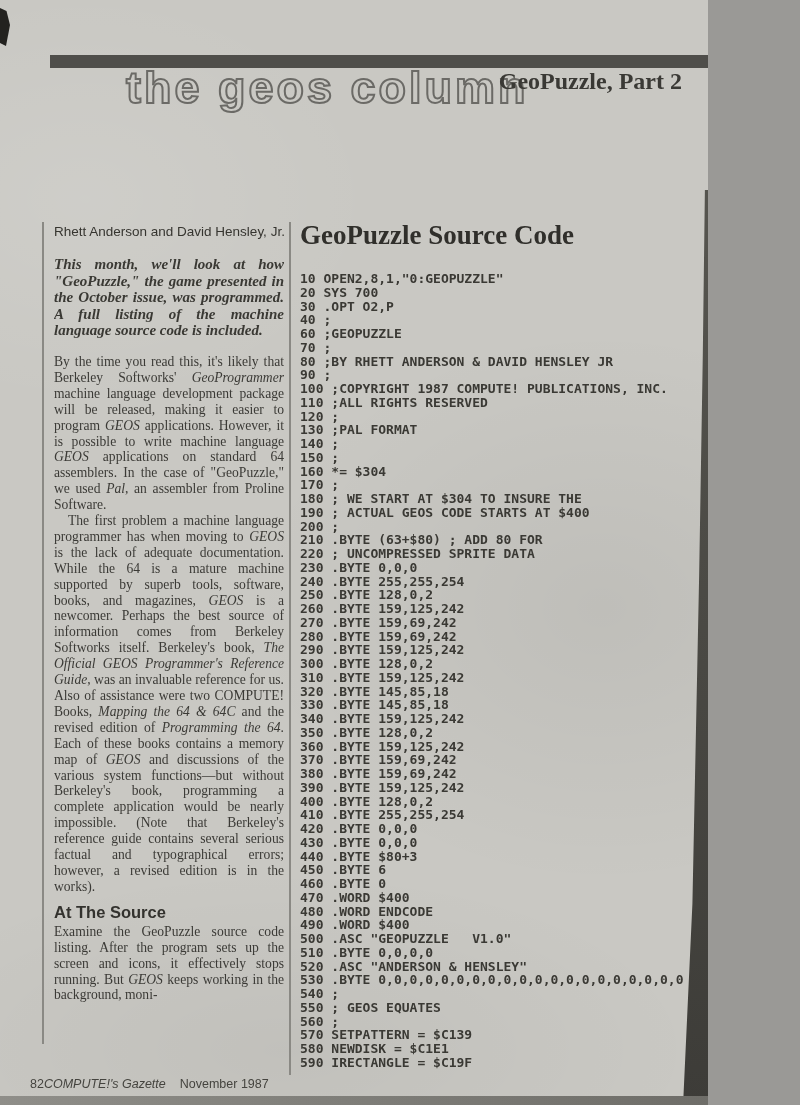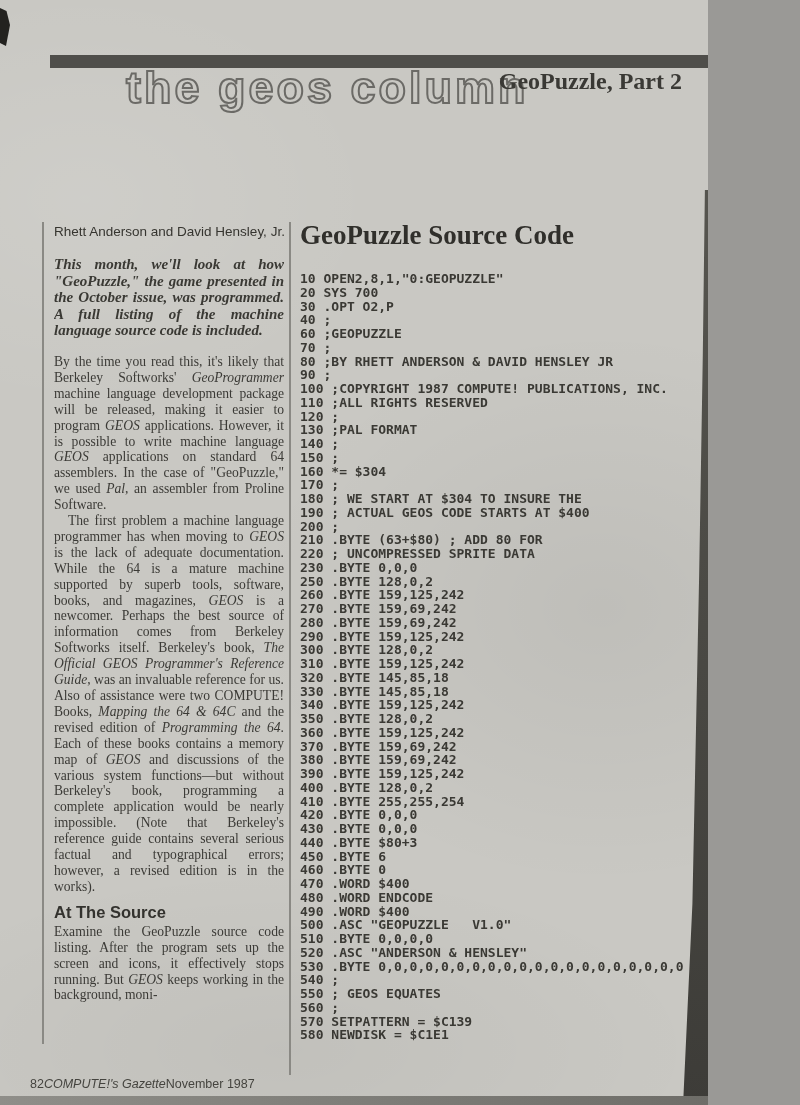--- a/index.html
+++ b/index.html
@@ -57,21 +57,21 @@
   .code-col{position:absolute;left:300px;top:220px;width:472px;height:856px;overflow:hidden;}
   .code-title{font-family:"Liberation Serif", serif;font-weight:bold;font-size:27px;
     color:#302f2b;margin:0 0 21px 0;white-space:nowrap;}
   .code-listing{}
   .code-line{font-family:"DejaVu Sans Mono","Liberation Mono",monospace;font-weight:bold;
     font-size:13px;line-height:13.75px;color:#3a3934;white-space:pre;}
   
   .footer{position:absolute;left:30px;top:1077px;font-family:"Liberation Sans", sans-serif;
     font-size:12.5px;color:#45443f;white-space:nowrap;}
   .footer .pgnum{}
-  .footer .mag{font-style:italic;margin-right:0;}
+  .footer .mag{font-style:italic;margin-right:14px;}
 </style>
 </head>
 <body>
 
 <div class="page">
 
   <div class="edge-mark-topleft"></div>
   <div class="edge-shadow-right"></div>
   <div class="edge-band-bottom"></div>
 
@@ -111,20 +111,21 @@
         <div class="code-line">140 ;</div>
         <div class="code-line">150 ;</div>
         <div class="code-line">160 *= $304</div>
         <div class="code-line">170 ;</div>
         <div class="code-line">180 ; WE START AT $304 TO INSURE THE</div>
         <div class="code-line">190 ; ACTUAL GEOS CODE STARTS AT $400</div>
         <div class="code-line">200 ;</div>
         <div class="code-line">210 .BYTE (63+$80) ; ADD 80 FOR</div>
         <div class="code-line">220 ; UNCOMPRESSED SPRITE DATA</div>
         <div class="code-line">230 .BYTE 0,0,0</div>
+        <div class="code-line">240 .BYTE 255,255,254</div>
         <div class="code-line">250 .BYTE 128,0,2</div>
         <div class="code-line">260 .BYTE 159,125,242</div>
         <div class="code-line">270 .BYTE 159,69,242</div>
         <div class="code-line">280 .BYTE 159,69,242</div>
         <div class="code-line">290 .BYTE 159,125,242</div>
         <div class="code-line">300 .BYTE 128,0,2</div>
         <div class="code-line">310 .BYTE 159,125,242</div>
         <div class="code-line">320 .BYTE 145,85,18</div>
         <div class="code-line">330 .BYTE 145,85,18</div>
         <div class="code-line">340 .BYTE 159,125,242</div>
@@ -145,20 +146,21 @@
         <div class="code-line">490 .WORD $400</div>
         <div class="code-line">500 .ASC "GEOPUZZLE   V1.0"</div>
         <div class="code-line">510 .BYTE 0,0,0,0</div>
         <div class="code-line">520 .ASC "ANDERSON &amp; HENSLEY"</div>
         <div class="code-line">530 .BYTE 0,0,0,0,0,0,0,0,0,0,0,0,0,0,0,0,0,0,0,0</div>
         <div class="code-line">540 ;</div>
         <div class="code-line">550 ; GEOS EQUATES</div>
         <div class="code-line">560 ;</div>
         <div class="code-line">570 SETPATTERN = $C139</div>
         <div class="code-line">580 NEWDISK = $C1E1</div>
+        <div class="code-line">590 IRECTANGLE = $C19F</div>
       </div>
   </div>
 
   <div class="footer">
     <span class="pgnum">82</span><span class="mag">COMPUTE!'s Gazette</span><span class="issue">November 1987</span>
   </div>
 
 </div>
 
 </body></html>

